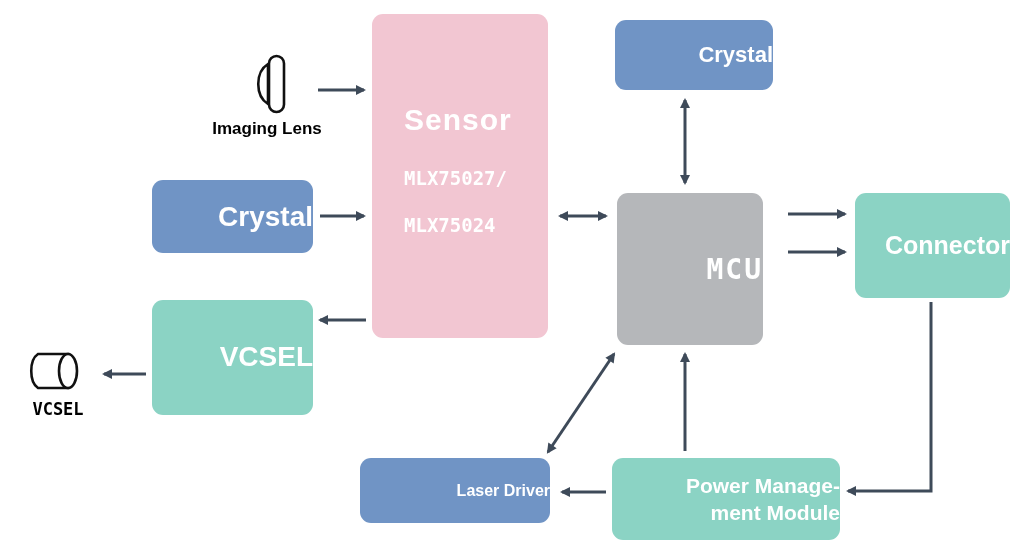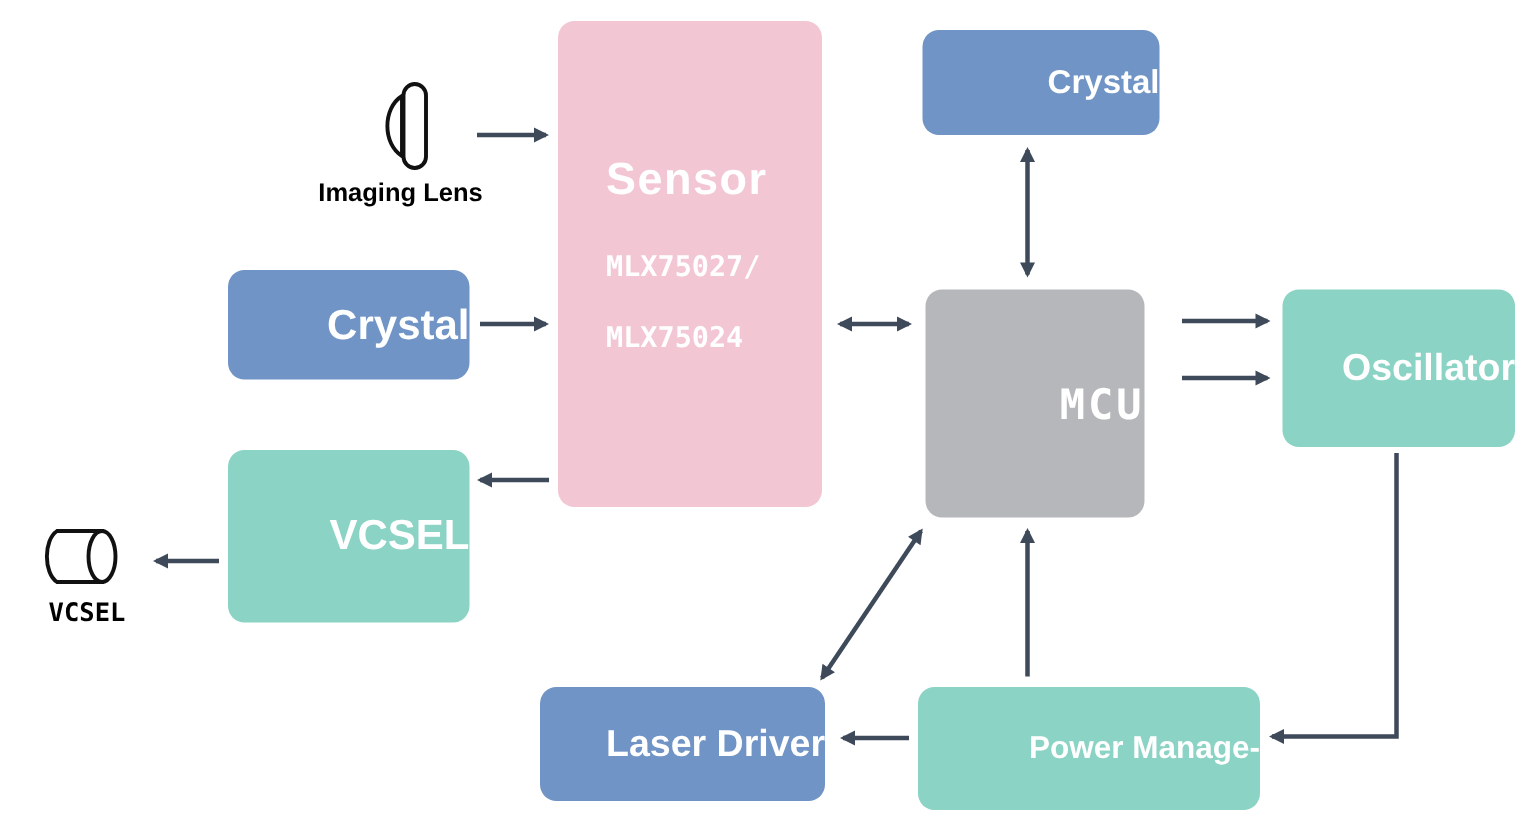--- a/index.html
+++ b/index.html
@@ -14,21 +14,21 @@
 
   .sensor{left:372px;top:14px;width:176px;height:324px;align-items:flex-start;padding-left:32px;text-align:left;}
   .sensor .title{font-size:30px;letter-spacing:1px;margin-bottom:18px;}
   .sensor .part{font-family:"DejaVu Sans Mono",monospace;font-size:19px;line-height:2.5;font-weight:bold;}
 
   .osc{left:615px;top:20px;width:158px;height:70px;font-size:22px;line-height:1.35;}
   .crystal{left:152px;top:180px;width:161px;height:73px;font-size:28px;}
   .mcu{left:617px;top:193px;width:146px;height:152px;font-size:28px;font-family:"DejaVu Sans Mono",monospace;letter-spacing:2px;}
   .connector{left:855px;top:193px;width:155px;height:105px;font-size:25px;}
   .vcsel-laser{left:152px;top:300px;width:161px;height:115px;font-size:28px;line-height:1.3;}
-  .laser-driver{left:360px;top:458px;width:190px;height:76px;font-size:25px;}
+  .laser-driver{left:360px;top:458px;width:190px;height:65px;font-size:16px;}
   .pmm{left:612px;top:458px;width:228px;height:82px;font-size:21px;line-height:1.3;}
 
   .imaging-lens-label{position:absolute;left:196px;top:119px;width:142px;text-align:center;
     font-weight:bold;font-size:17px;color:#000;}
   .vcsel-label{position:absolute;left:18px;top:399px;width:80px;text-align:center;
     font-weight:bold;font-size:17px;color:#000;font-family:"DejaVu Sans Mono",monospace;}
 
   .lens-icon{position:absolute;left:238px;top:50px;}
   .vcsel-icon{position:absolute;left:24px;top:348px;}
 
@@ -87,28 +87,29 @@
 
   <div class="block crystal" style="background: rgb(112, 148, 197);">
     <span>Crystal</span>
   </div>
 
   <div class="block mcu" style="background: rgb(181, 183, 186);">
     <span>MCU</span>
   </div>
 
   <div class="block connector" style="background: rgb(139, 211, 196);">
-    <span>Oscillator</span>
+    <span>Connector</span>
   </div>
 
   <div class="block vcsel-laser" style="background: rgb(139, 211, 196);">
     <span>VCSEL</span>
   </div>
 
   <div class="block laser-driver" style="background: rgb(112, 148, 197);">
     <span>Laser Driver</span>
   </div>
 
   <div class="block pmm" style="background: rgb(139, 211, 196);">
     <span>Power Manage-</span>
+    <span>ment Module</span>
   </div>
 
 </div>
 
 </body></html>

